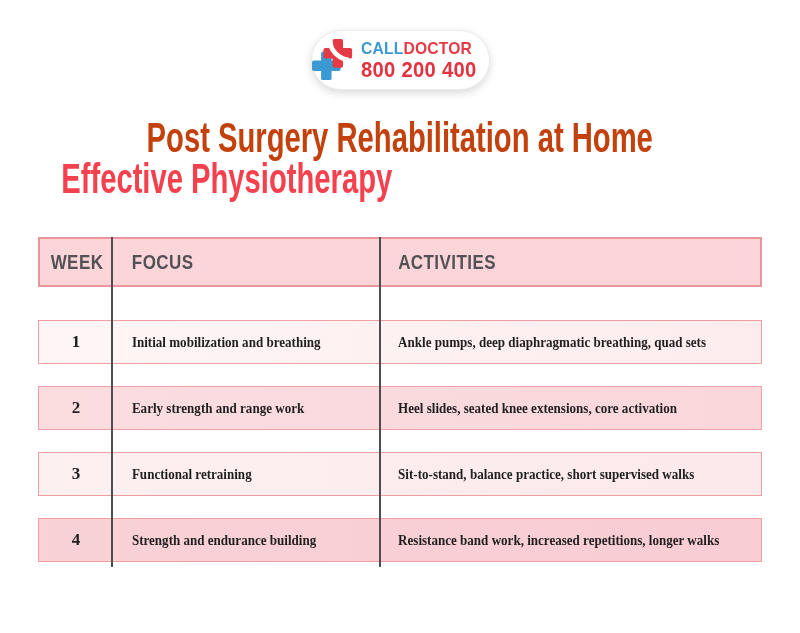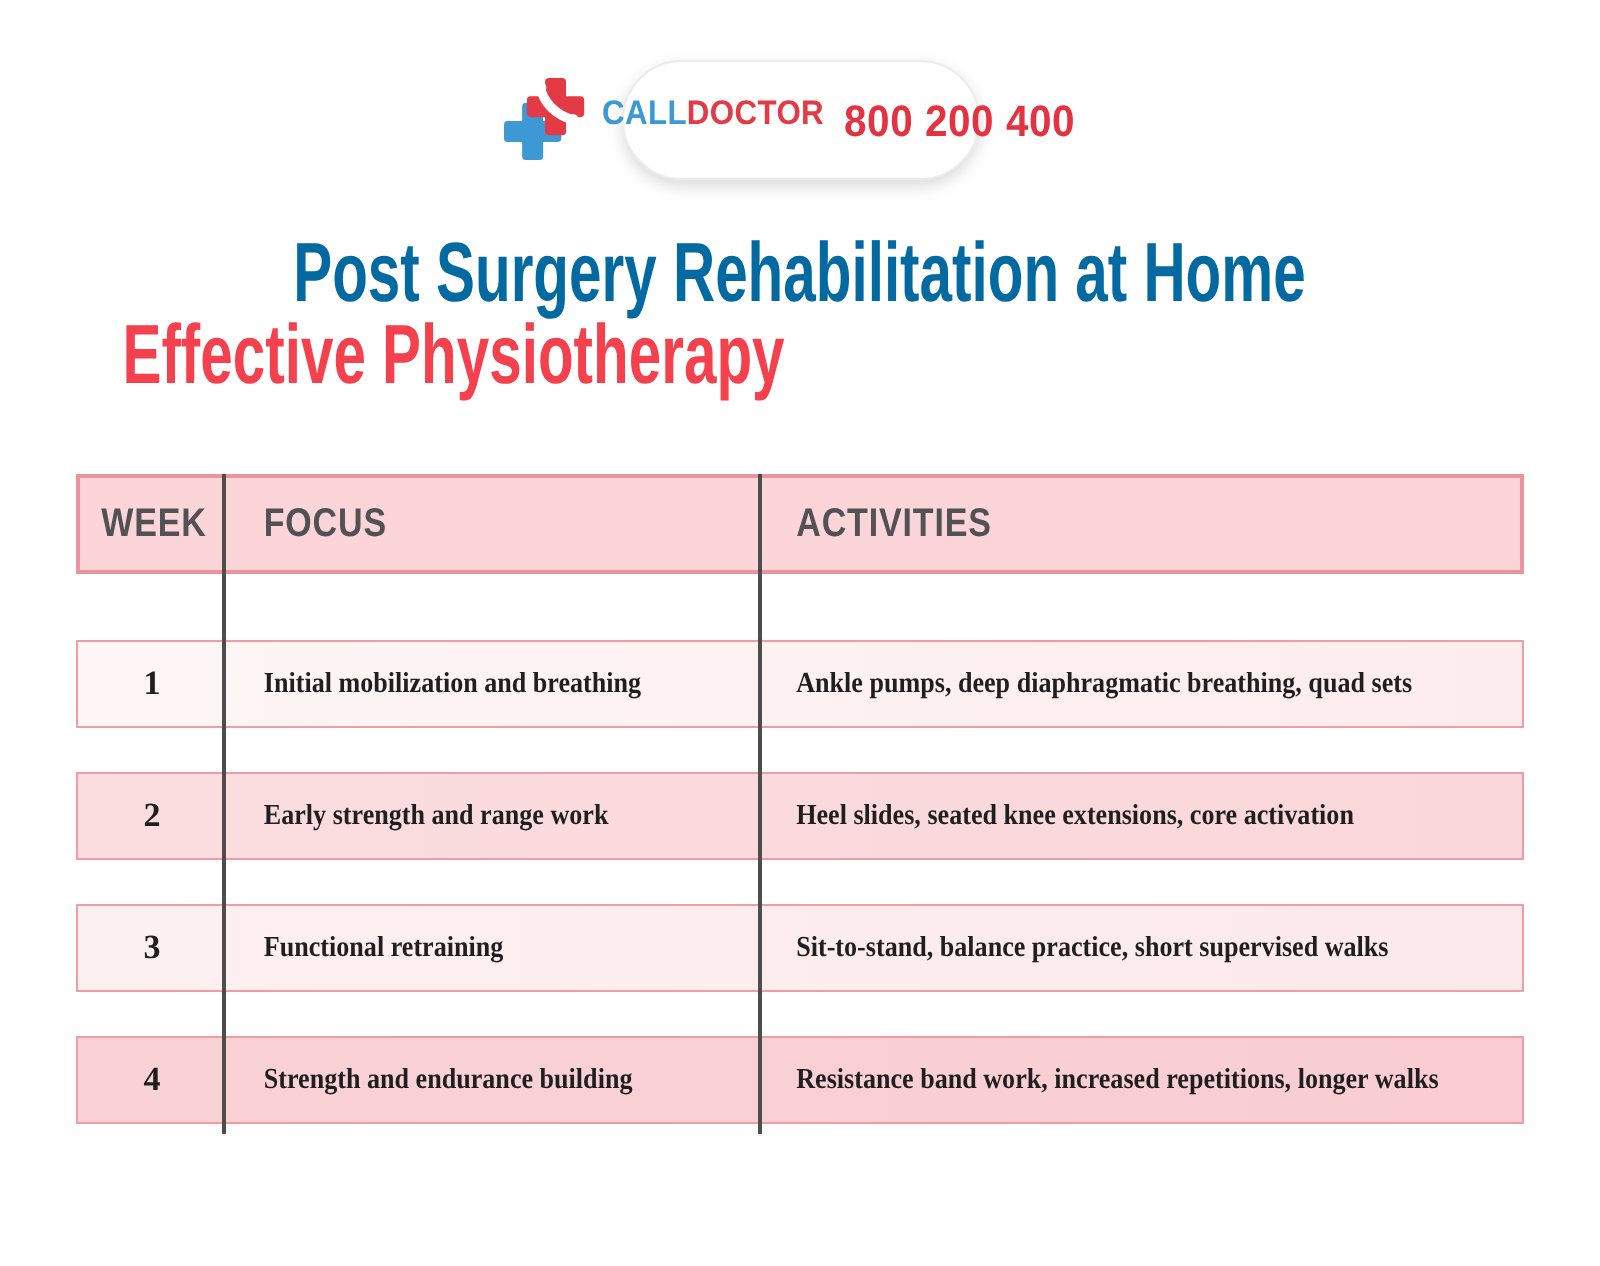--- a/index.html
+++ b/index.html
@@ -12,30 +12,30 @@
   }
 
   
   .logo-pill{
     position:absolute;left:311px;top:30px;width:177px;height:58px;
     background:#ffffff;border:1px solid #ececec;border-radius:30px;
     box-shadow:0 3px 8px rgba(0,0,0,0.15);
     display:flex;align-items:center;justify-content:center;gap:7px;
   }
   .logo-icon{width:42px;height:42px;flex:0 0 auto;margin-left:2px;}
-  .logo-text{display:flex;flex-direction:row;line-height:1;margin-right:4px;}
+  .logo-text{display:flex;flex-direction:column;line-height:1;margin-right:4px;}
   .logo-line1{font-size:17px;font-weight:bold;letter-spacing:0.2px;white-space:nowrap;transform:scaleX(0.92);transform-origin:left center;}
   .logo-call{color:#3d99d4;}
   .logo-doctor{color:#e33a46;}
   .logo-phone{font-size:22px;font-weight:bold;color:#e33240;letter-spacing:0.3px;white-space:nowrap;margin-top:2px;transform:scaleX(0.92);transform-origin:left center;}
 
   
   .main-title{
     position:absolute;left:0;top:117px;width:800px;text-align:center;
-    font-size:40px;font-weight:bold;color:#0369a1;line-height:1;
+    font-size:40px;font-weight:bold;color:#c2410c;line-height:1;
   }
   .main-title > span{display:inline-block;transform:scale(0.73,1.05);}
   .sub-title{
     position:absolute;left:0;top:158px;width:800px;text-align:left;
     font-size:40px;font-weight:bold;color:#f4414d;line-height:1;
   }
   .sub-title > span{display:inline-block;transform:scale(0.73,1.05);}
 
   
   .rehab-table{position:absolute;left:38px;top:237px;width:724px;height:332px;}

